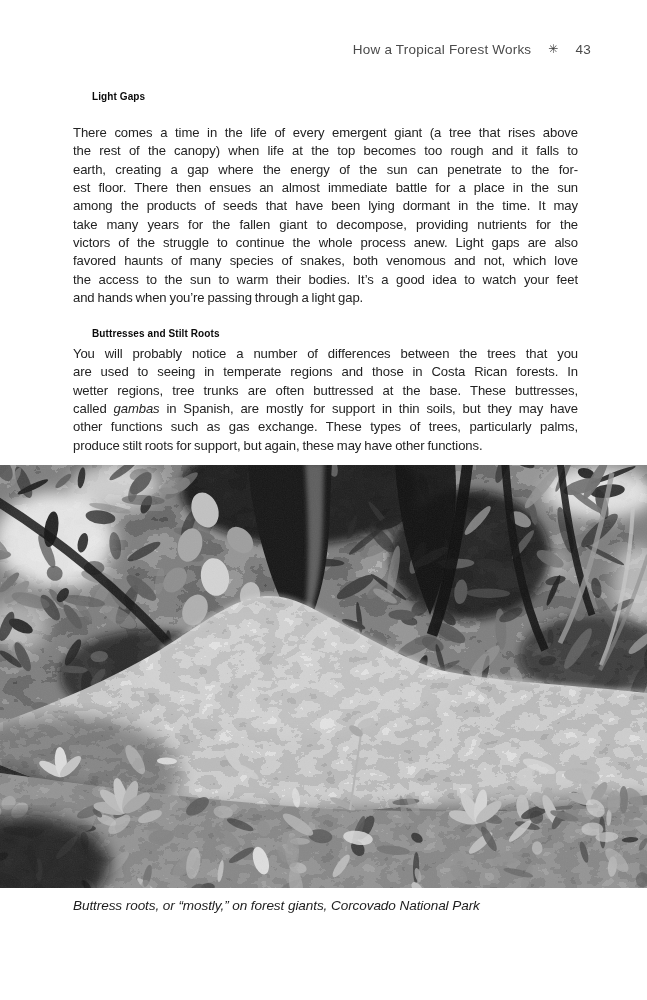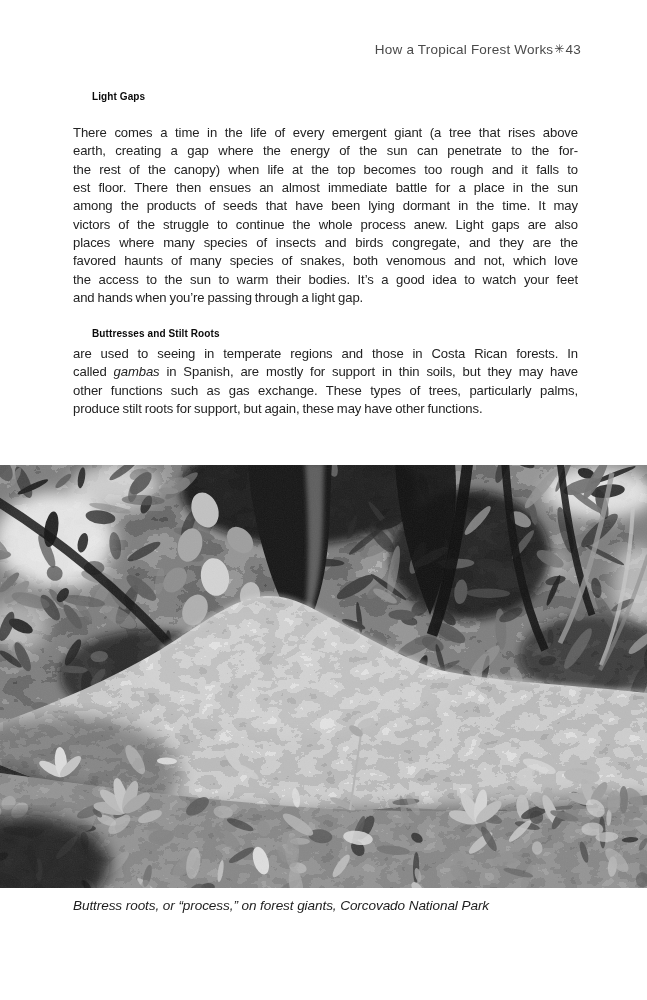--- a/index.html
+++ b/index.html
@@ -10,22 +10,22 @@
     --caption-text:#1d1d1d;
   }
   html,body{margin:0;padding:0;}
   body{
     width:647px;height:1000px;position:relative;overflow:hidden;
     background:var(--page-bg);
     font-family:"Liberation Sans", sans-serif;
   }
   .page{position:absolute;inset:0;}
   .running-head{
-    position:absolute;top:42px;left:76px;width:505px;
-    display:flex;justify-content:flex-end;align-items:baseline;gap:1px;
+    position:absolute;top:42px;left:86px;width:505px;
+    display:flex;justify-content:flex-end;align-items:baseline;gap:17px;
     color:var(--header-text);font-size:13.5px;letter-spacing:.2px;
   }
   .running-head .orn{font-size:12px;position:relative;top:-1px;color:#3f3f3f;}
   .sec-heading{
     position:absolute;left:92px;font-size:10px;font-weight:bold;
     color:var(--heading-text);letter-spacing:.1px;white-space:nowrap;
   }
   #heading-1{top:91px;}
   #heading-2{top:328px;}
   .para{
@@ -54,35 +54,37 @@
   <div class="running-head">
     <span>How a Tropical Forest Works</span>
     <span class="orn">✳</span>
     <span>43</span>
   </div>
 
   <div class="sec-heading" id="heading-1">Light Gaps</div>
 
   <div class="para" id="para-1">
     <div class="line">There comes a time in the life of every emergent giant (a tree that rises above</div>
+    <div class="line">the rest of the canopy) when life at the top becomes too rough and it falls to</div>
     <div class="line">earth, creating a gap where the energy of the sun can penetrate to the for-</div>
-    <div class="line">the rest of the canopy) when life at the top becomes too rough and it falls to</div>
     <div class="line">est floor. There then ensues an almost immediate battle for a place in the sun</div>
     <div class="line">among the products of seeds that have been lying dormant in the time. It may</div>
+    <div class="line">take many years for the fallen giant to decompose, providing nutrients for the</div>
     <div class="line">victors of the struggle to continue the whole process anew. Light gaps are also</div>
-    <div class="line">places where many species of insects and birds congregate, and they are the</div>
     <div class="line">favored haunts of many species of snakes, both venomous and not, which love</div>
     <div class="line">the access to the sun to warm their bodies. It’s a good idea to watch your feet</div>
     <div class="line last">and hands when you’re passing through a light gap.</div>
   </div>
 
   <div class="sec-heading" id="heading-2">Buttresses and Stilt Roots</div>
 
   <div class="para" id="para-2">
+    <div class="line">You will probably notice a number of differences between the trees that you</div>
     <div class="line">are used to seeing in temperate regions and those in Costa Rican forests. In</div>
+    <div class="line">wetter regions, tree trunks are often buttressed at the base. These buttresses,</div>
     <div class="line"><span>called </span><span class="italic">gambas</span><span> in Spanish, are mostly for support in thin soils, but they may have</span></div>
     <div class="line">other functions such as gas exchange. These types of trees, particularly palms,</div>
     <div class="line last">produce stilt roots for support, but again, these may have other functions.</div>
   </div>
 
   <figure class="photo">
     <svg viewBox="0 0 647 423" width="647" height="423" preserveAspectRatio="none" role="img">
       <defs>
         <clipPath id="photoClip">
             <rect x="0" y="0" width="647" height="423"></rect>
@@ -527,15 +529,15 @@
             <ellipse cx="150.0" cy="351.6" rx="12.6" ry="5.1" fill="#b4b4b4" opacity="0.97" transform="rotate(159 150.0 351.6)"></ellipse>
             <ellipse cx="260.9" cy="395.6" rx="14.3" ry="7.3" fill="#e0e0e0" opacity="0.97" transform="rotate(73 260.9 395.6)"></ellipse>
           </g>
 
         <ellipse cx="20" cy="400" rx="90" ry="50" fill="#0a0a0a" opacity="0.8" filter="url(#b8)"></ellipse>
         <rect width="647" height="423" filter="url(#grainF)" opacity="0.18"></rect>
       </g>
     </svg>
   </figure>
 
-  <div class="caption">Buttress roots, or “process,” on forest giants, Corcovado National Park</div>
+  <div class="caption">Buttress roots, or “mostly,” on forest giants, Corcovado National Park</div>
 
 </div>
 
 </body></html>

